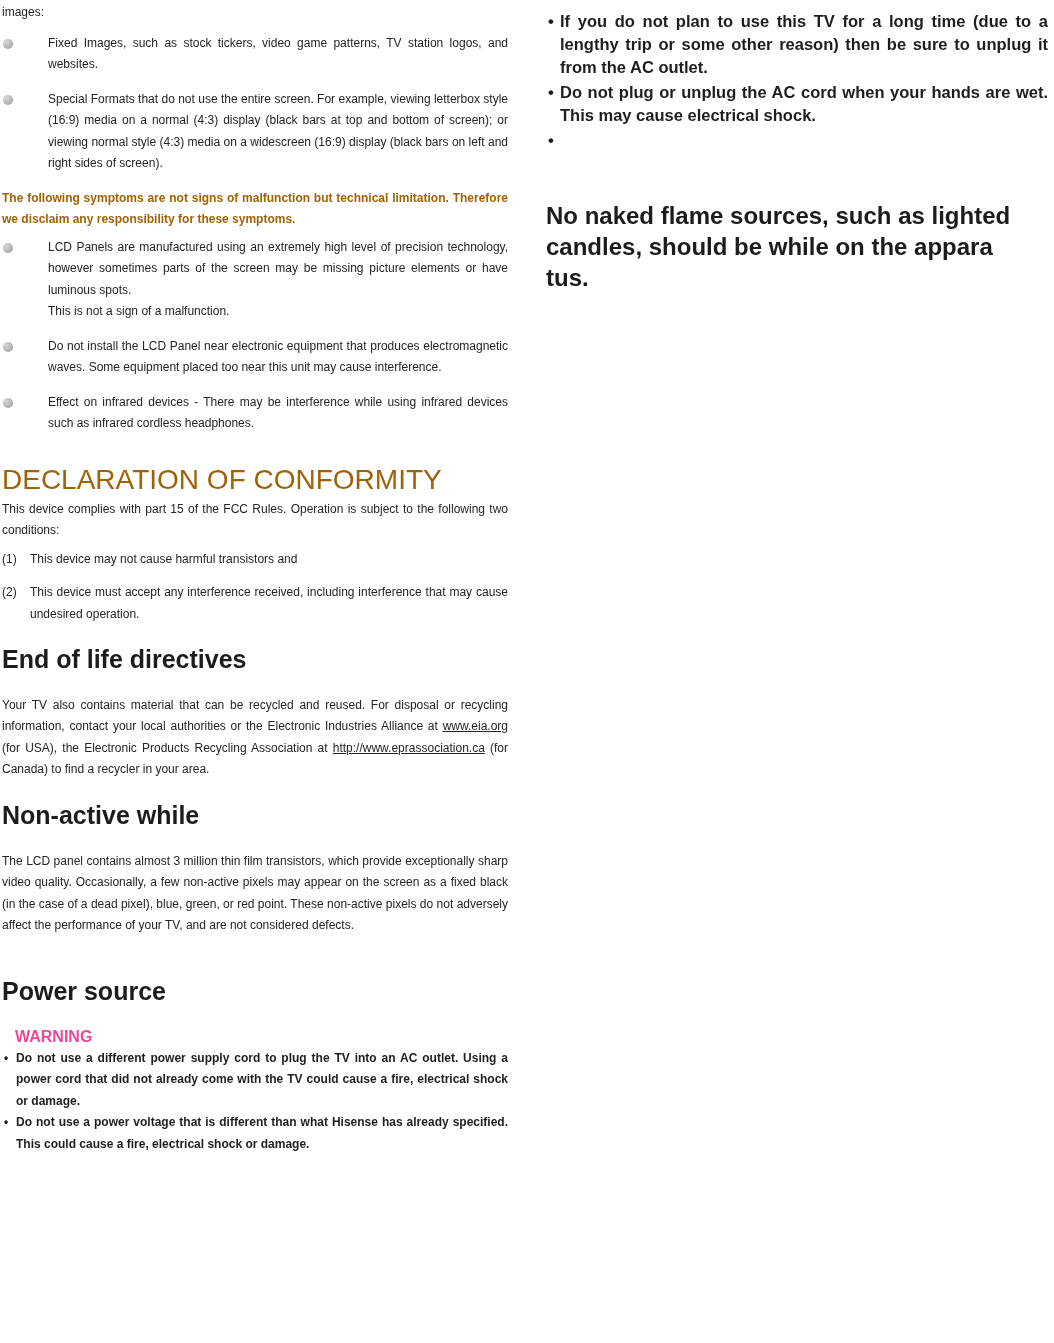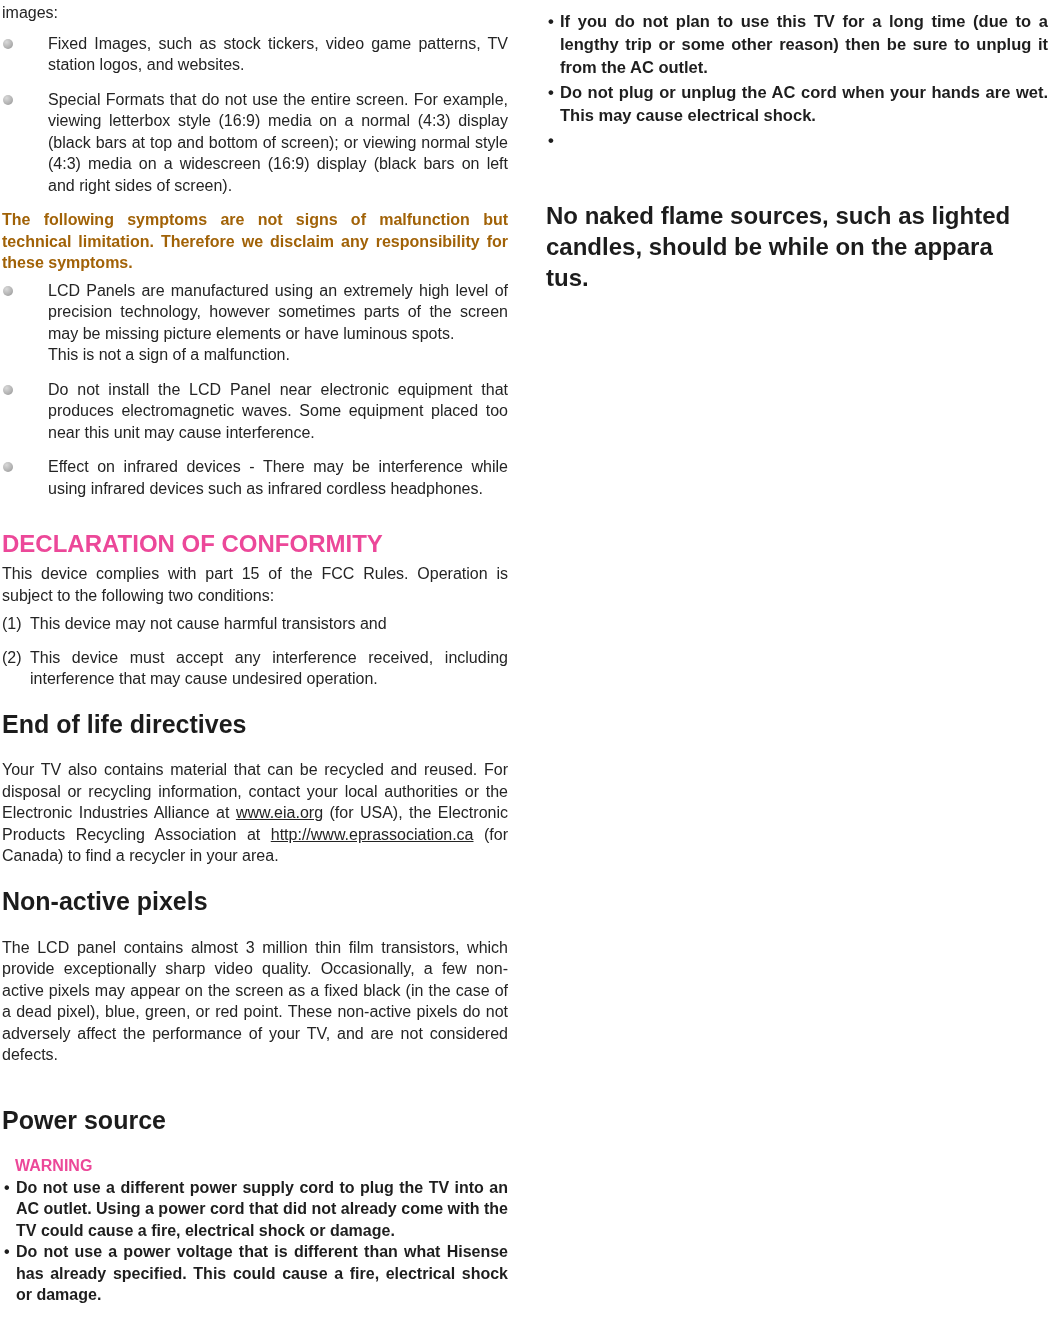--- a/index.html
+++ b/index.html
@@ -5,35 +5,35 @@
   html,body { margin:0; padding:0; }
   body {
     width:1054px; height:1343px; background:#ffffff;
     font-family:"Liberation Sans", sans-serif;
     color:#242424; overflow:hidden;
   }
   .page { display:flex; padding:2px 0 0 2px; gap:38px; }
   .col-left  { width:506px; flex:0 0 506px; }
   .col-right { width:502px; flex:0 0 502px; }
 
-  .body-text { font-size:16px; line-height:21.5px; text-align:justify; }
+  .body-text { font-size:12px; line-height:21.5px; text-align:justify; }
   .lead { margin:0 0 9px 0; }
 
   
   .round-item { display:flex; margin:0 0 13px 0;gap:18px; }
   .round-item .dot {
     flex:0 0 10px; width:10px; height:10px; border-radius:50%;
     background:radial-gradient(circle at 35% 30%, #d9d9d9 0%, #b5b5b5 55%, #8e8e8e 100%);
     margin:6px 17px 0 1px;
   }
   .round-item .itxt { flex:1; }
 
   .bold-para { font-weight:bold; color:#a16207; margin:6px 0 6px 0; }
 
-  .h-small { font-size:24px; line-height:24px; font-weight:bold; color:#ec4899; margin:33px 0 0 0; }
+  .h-small { font-size:28px; line-height:24px; font-weight:normal; color:#a16207; margin:33px 0 0 0; }
   .h-large { font-size:25px; line-height:29px; font-weight:bold; color:#1c1c1c; }
 
   .para { margin:7px 0 0 0; }
 
   .num-item { display:flex; margin:7px 0 0 0; }
   .num-item.gap { margin-top:12px; }
   .num-item .nmark { flex:0 0 28px; }
   .num-item .itxt { flex:1; text-align:justify; }
 
   a.doclink { color:#242424; text-decoration:underline; cursor:pointer; }
@@ -103,21 +103,21 @@
       <div class="itxt">This device may not cause harmful transistors and</div>
     </div>
     <div class="num-item gap body-text">
       <span class="nmark">(2)</span>
       <div class="itxt">This device must accept any interference received, including interference that may cause undesired operation.</div>
     </div>
 
     <h2 class="h-large h-eol">End of life directives</h2>
     <p class="body-text para"><span>Your TV also contains material that can be recycled and reused. For disposal or recycling information, contact your local authorities or the Electronic Industries Alliance at </span><a class="doclink">www.eia.org</a><span> (for USA), the Electronic Products Recycling Association at </span><a class="doclink">http://www.eprassociation.ca</a><span> (for Canada) to find a recycler in your area.</span></p>
 
-    <h2 class="h-large h-nap">Non-active pixels</h2>
+    <h2 class="h-large h-nap">Non-active while</h2>
     <p class="body-text para">The LCD panel contains almost 3 million thin film transistors, which provide exceptionally sharp video quality. Occasionally, a few non-active pixels may appear on the screen as a fixed black (in the case of a dead pixel), blue, green, or red point. These non-active pixels do not adversely affect the performance of your TV, and are not considered defects.</p>
 
     <h2 class="h-large h-pwr">Power source</h2>
     <div class="warning-label">WARNING</div>
 
     <div class="bold-bullet body-text">
       <span class="bmark">•</span>
       <div class="itxt">Do not use a different power supply cord to plug the TV into an AC outlet. Using a power cord that did not already come with the TV could cause a fire, electrical shock or damage.</div>
     </div>
     <div class="bold-bullet body-text">

